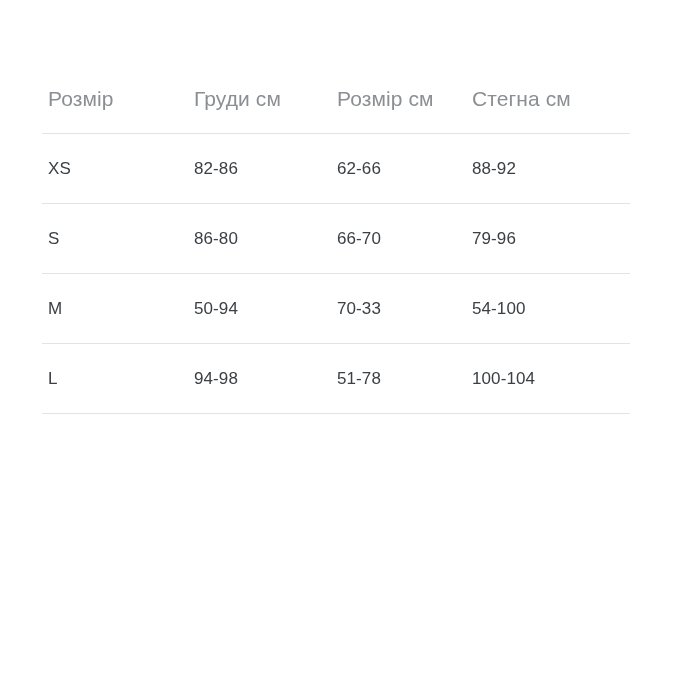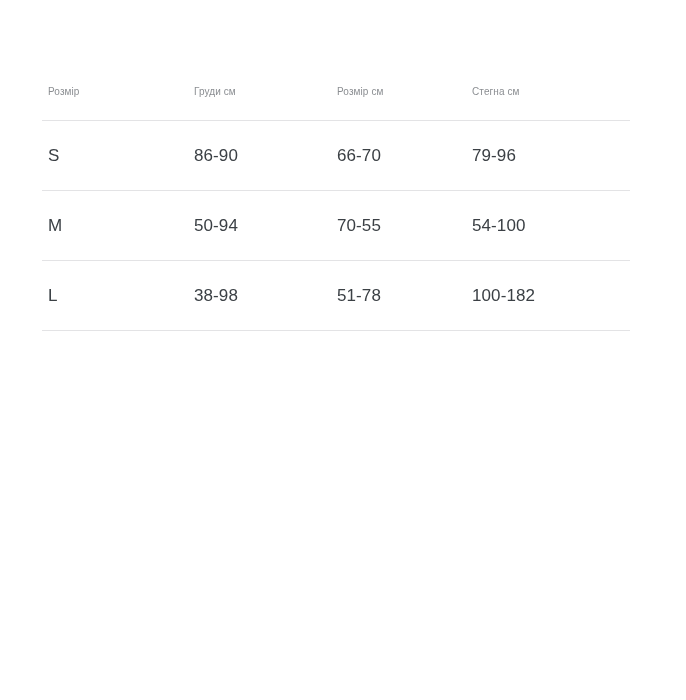--- a/index.html
+++ b/index.html
@@ -31,21 +31,21 @@
   }
 
   .size-table col.c-size  { width: 152px; }
   .size-table col.c-chest { width: 143px; }
   .size-table col.c-waist { width: 135px; }
   .size-table col.c-hips  { width: 158px; }
 
   .size-table thead th {
     text-align: left;
     font-weight: 400;
-    font-size: 10px;
+    font-size: 21px;
     color: #8b8e92;
     letter-spacing: 0.1px;
     padding: 0 0 22px 0;
     vertical-align: top;
     line-height: 1.2;
     white-space: nowrap;
   }
 
   .size-table thead tr {
     border-bottom: 1px solid #e3e3e5;
@@ -92,33 +92,39 @@
       <tr>
         <th class="head-size">Розмір</th>
         <th>Груди см</th>
         <th>Розмір см</th>
         <th>Стегна см</th>
       </tr>
     </thead>
 
     <tbody>
       <tr>
+        <td class="cell-size">XS</td>
+        <td>82-86</td>
+        <td>62-66</td>
+        <td>88-92</td>
+      </tr>
+      <tr>
         <td class="cell-size">S</td>
-        <td>86-90</td>
+        <td>86-80</td>
         <td>66-70</td>
         <td>79-96</td>
       </tr>
       <tr>
         <td class="cell-size">M</td>
         <td>50-94</td>
-        <td>70-55</td>
+        <td>70-33</td>
         <td>54-100</td>
       </tr>
       <tr>
         <td class="cell-size">L</td>
-        <td>38-98</td>
+        <td>94-98</td>
         <td>51-78</td>
-        <td>100-182</td>
+        <td>100-104</td>
       </tr>
     </tbody>
   </table>
 
 </div>
 
 </body></html>

